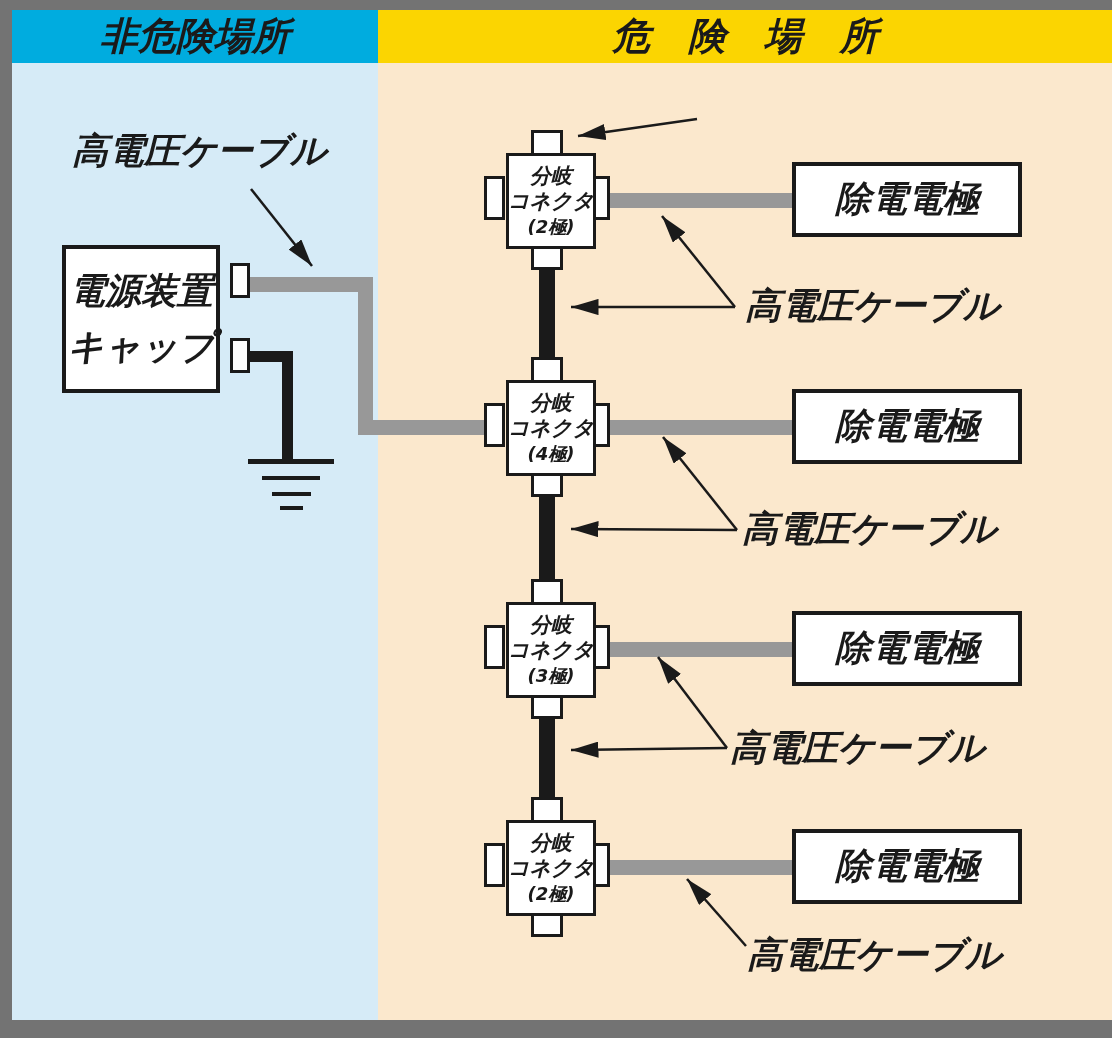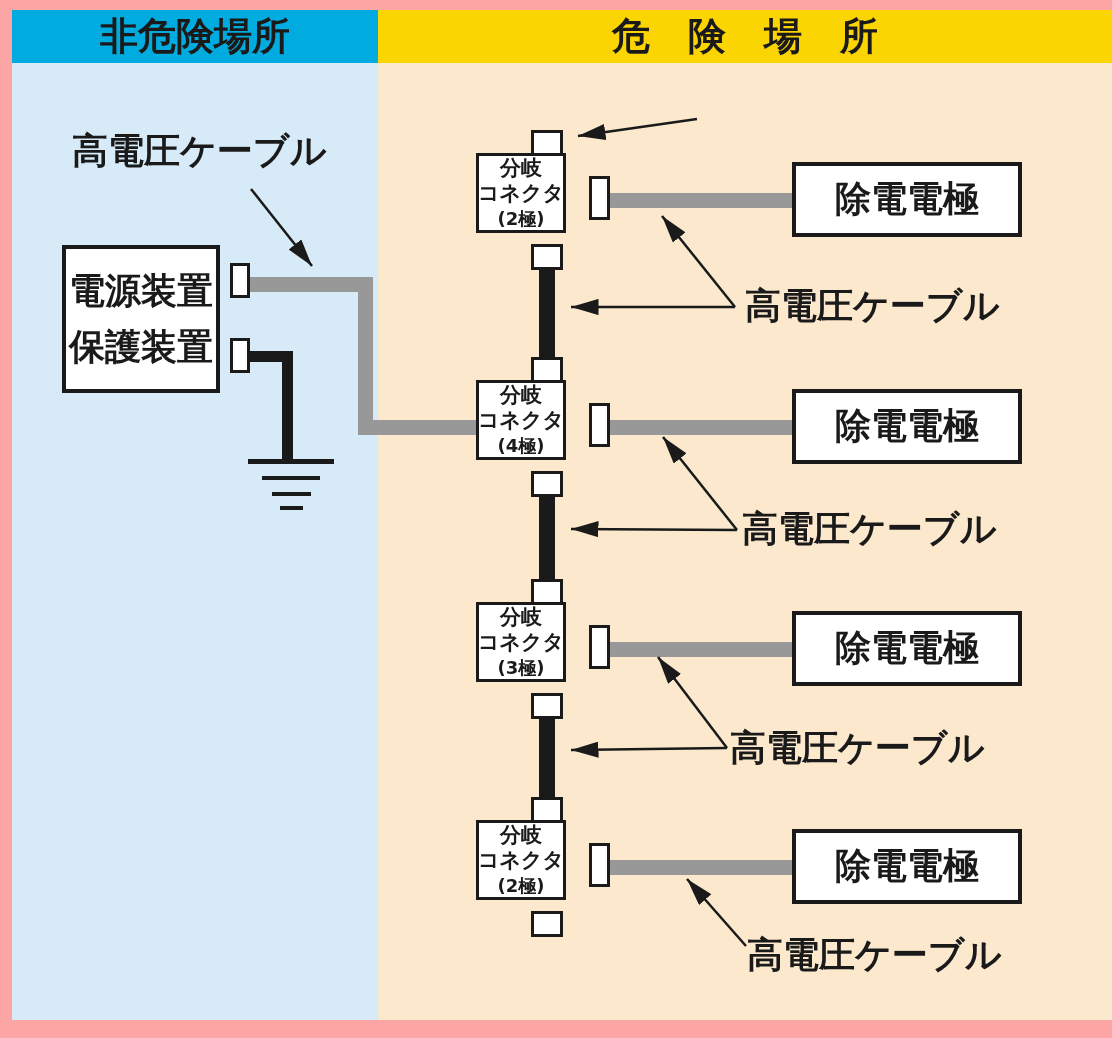--- a/index.html
+++ b/index.html
@@ -1,34 +1,34 @@
 <!DOCTYPE html>
 <html style="--header_blue: #00ACDF; --header_yellow: #FBD501; --area_blue: #D6EBF7; --area_orange: #FBE8CD; --cable_gray: #989898; --ink: #1A1A1A;"><head>
 <meta charset="utf-8">
 <style>
   html,body{margin:0;padding:0;background:#fff;}
   .canvas{
-    position:relative;width:1112px;height:1038px;background:#fca5a5;overflow:hidden;
-    font-family:"DejaVu Sans",sans-serif;color:var(--ink,#1A1A1A);
+    position:relative;width:1112px;height:1038px;background:#737373;overflow:hidden;
+    font-family:"DejaVu Sans",sans-serif;color:var(--ink,#1A1A1A);font-style:italic;
   }
   .area{position:absolute;top:63px;height:957px;}
   .area-safe{left:12px;width:366px;background:var(--area_blue,#D6EBF7);}
   .area-danger{left:378px;width:734px;background:var(--area_orange,#FBE8CD);}
   .hdr{position:absolute;top:10px;height:53px;display:flex;align-items:center;justify-content:center;
        font-size:38px;font-weight:bold;}
   .hdr-safe{left:12px;width:366px;background:var(--header_blue,#00ACDF);}
   .hdr-danger{left:378px;width:734px;background:var(--header_yellow,#FBD501);}
   .cable-gray{position:absolute;background:var(--cable_gray,#989898);}
   .cable-black{position:absolute;background:var(--ink,#1A1A1A);}
   .tab{position:absolute;background:#fff;border:3px solid var(--ink,#1A1A1A);box-sizing:border-box;}
   .box{position:absolute;background:#fff;border:4px solid var(--ink,#1A1A1A);box-sizing:border-box;
        display:flex;flex-direction:column;align-items:center;justify-content:center;}
   .box.power{left:62px;top:245px;width:158px;height:148px;font-size:36px;font-weight:bold;line-height:1.55;}
   .box.electrode{left:792px;width:230px;height:75px;font-size:36px;font-weight:bold;}
-  .connector{position:absolute;left:476px;width:90px;height:80px;background:#fff;
+  .connector{position:absolute;left:506px;width:90px;height:96px;background:#fff;
        border:3px solid var(--ink,#1A1A1A);box-sizing:border-box;
        display:flex;flex-direction:column;align-items:center;justify-content:center;}
   .connector .c1,.connector .c2{font-size:21px;font-weight:bold;line-height:25px;white-space:nowrap;}
   .connector .c3{font-size:18px;font-weight:bold;line-height:25px;white-space:nowrap;}
   .note{position:absolute;font-size:36px;font-weight:bold;white-space:nowrap;line-height:1.15;}
   .ground{position:absolute;left:248px;top:459px;width:86px;height:52px;}
   .ground div{position:absolute;background:var(--ink,#1A1A1A);}
   svg.arrows{position:absolute;left:0;top:0;width:1112px;height:1038px;pointer-events:none;}
   .ar{stroke:var(--ink,#1A1A1A);stroke-width:2.5;fill:none;}
 </style>
@@ -66,21 +66,21 @@
 
   <div class="cable-gray" style="left:605px;top:193px;width:190px;height:15px"></div>
   <div class="cable-gray" style="left:605px;top:420px;width:190px;height:15px"></div>
   <div class="cable-gray" style="left:605px;top:642px;width:190px;height:15px"></div>
   <div class="cable-gray" style="left:605px;top:860px;width:190px;height:15px"></div>
 
   <div class="tab" style="left:230px;top:263px;width:20px;height:35px"></div>
   <div class="tab" style="left:230px;top:338px;width:20px;height:35px"></div>
   <div class="box power">
     <span>電源装置</span>
-    <span>保護装置</span>
+    <span>キャップ</span>
   </div>
 
   <div class="tab" style="left:531px;top:130px;width:32px;height:26px"></div>
   <div class="tab" style="left:531px;top:244px;width:32px;height:26px"></div>
   <div class="tab" style="left:484px;top:176px;width:21px;height:44px"></div>
   <div class="tab" style="left:589px;top:176px;width:21px;height:44px"></div>
   <div class="connector" style="top:153px">
     <span class="c1">分岐</span>
     <span class="c2">コネクタ</span>
     <span class="c3">(2極)</span>

